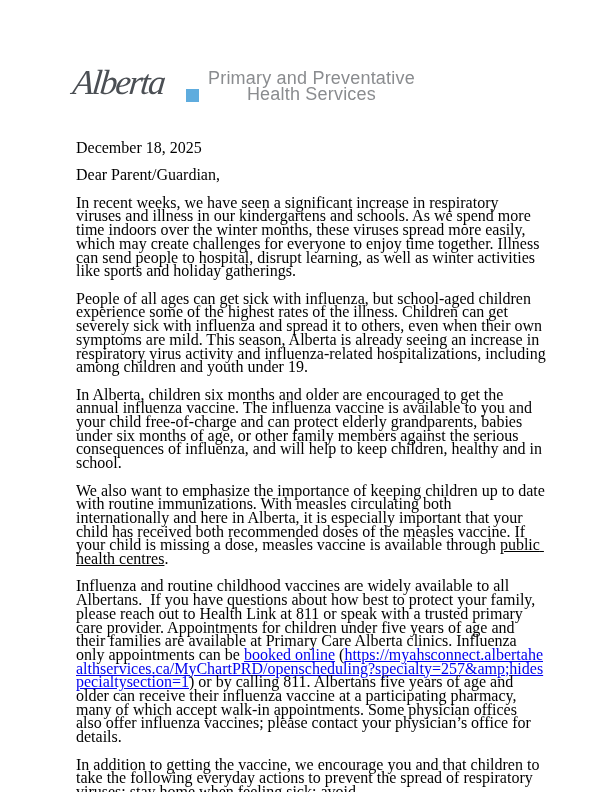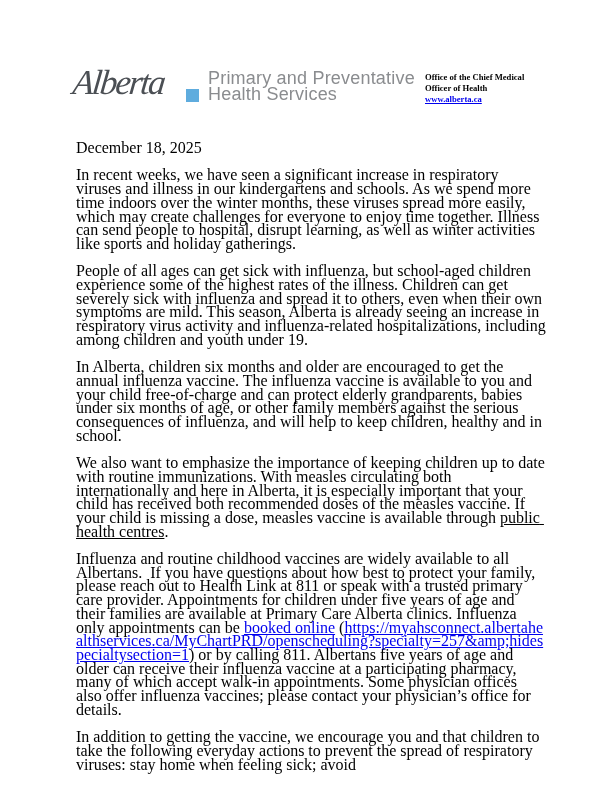--- a/index.html
+++ b/index.html
@@ -86,31 +86,27 @@
 </head>
 <body>
 
 <div class="page">
 
   <div class="logo-wordmark" style="color: rgb(75, 79, 84);">Alberta</div>
   <div class="logo-square" style="background: rgb(95, 172, 222);"></div>
 
   <div class="dept">
     <div style="color: rgb(138, 140, 143);">Primary and Preventative</div>
-    <div style="color: rgb(138, 140, 143);">Health Services</div>
+    <div style="color: rgb(138, 140, 143); text-align: center;">Health Services</div>
   </div>
 
-  <div class="office">
-    <div>Office of the Chief Medical</div>
-    <div>Officer of Health</div>
-    <div><a href="#">www.alberta.ca</a></div>
-  </div>
 
   <div class="letter-body">
     <p class="para">December 18, 2025</p>
+    <p class="para">Dear Parent/Guardian,</p>
     <div id="paragraphs">
         <p class="para"><span>In recent weeks, we have seen a significant increase in respiratory viruses and illness in our kindergartens and schools. As we spend more time indoors over the winter months, these viruses spread more easily, which may create challenges for everyone to enjoy time together. Illness can send people to hospital, disrupt learning, as well as winter activities like sports and holiday gatherings.</span></p>
         <p class="para"><span>People of all ages can get sick with influenza, but school-aged children experience some of the highest rates of the illness. Children can get severely sick with influenza and spread it to others, even when their own symptoms are mild. This season, Alberta is already seeing an increase in respiratory virus activity and influenza-related hospitalizations, including among children and youth under 19.</span></p>
         <p class="para"><span>In Alberta, children six months and older are encouraged to get the annual influenza vaccine. The influenza vaccine is available to you and your child free-of-charge and can protect elderly grandparents, babies under six months of age, or other family members against the serious consequences of influenza, and will help to keep children, healthy and in school.</span></p>
         <p class="para"><span>We also want to emphasize the importance of keeping children up to date with routine immunizations. With measles circulating both internationally and here in Alberta, it is especially important that your child has received both recommended doses of the measles vaccine. If your child is missing a dose, measles vaccine is available through </span><a href="#" class="link-dark">public health centres</a><span>.</span></p>
         <p class="para"><span>Influenza and routine childhood vaccines are widely available to all Albertans.  If you have questions about how best to protect your family, please reach out to Health Link at 811 or speak with a trusted primary care provider. Appointments for children under five years of age and their families are available at Primary Care Alberta clinics. Influenza only appointments can be </span><a href="#" class="link-blue">booked online</a><span> (</span><a href="#" class="link-blue break-all">https://myahsconnect.albertahealthservices.ca/MyChartPRD/openscheduling?specialty=257&amp;amp;hidespecialtysection=1</a><span>) or by calling 811. Albertans five years of age and older can receive their influenza vaccine at a participating pharmacy, many of which accept walk-in appointments. Some physician offices also offer influenza vaccines; please contact your physician’s office for details.</span></p>
         <p class="para"><span>In addition to getting the vaccine, we encourage you and that children to take the following everyday actions to prevent the spread of respiratory viruses: stay home when feeling sick; avoid</span></p>
       </div>
   </div>
 

